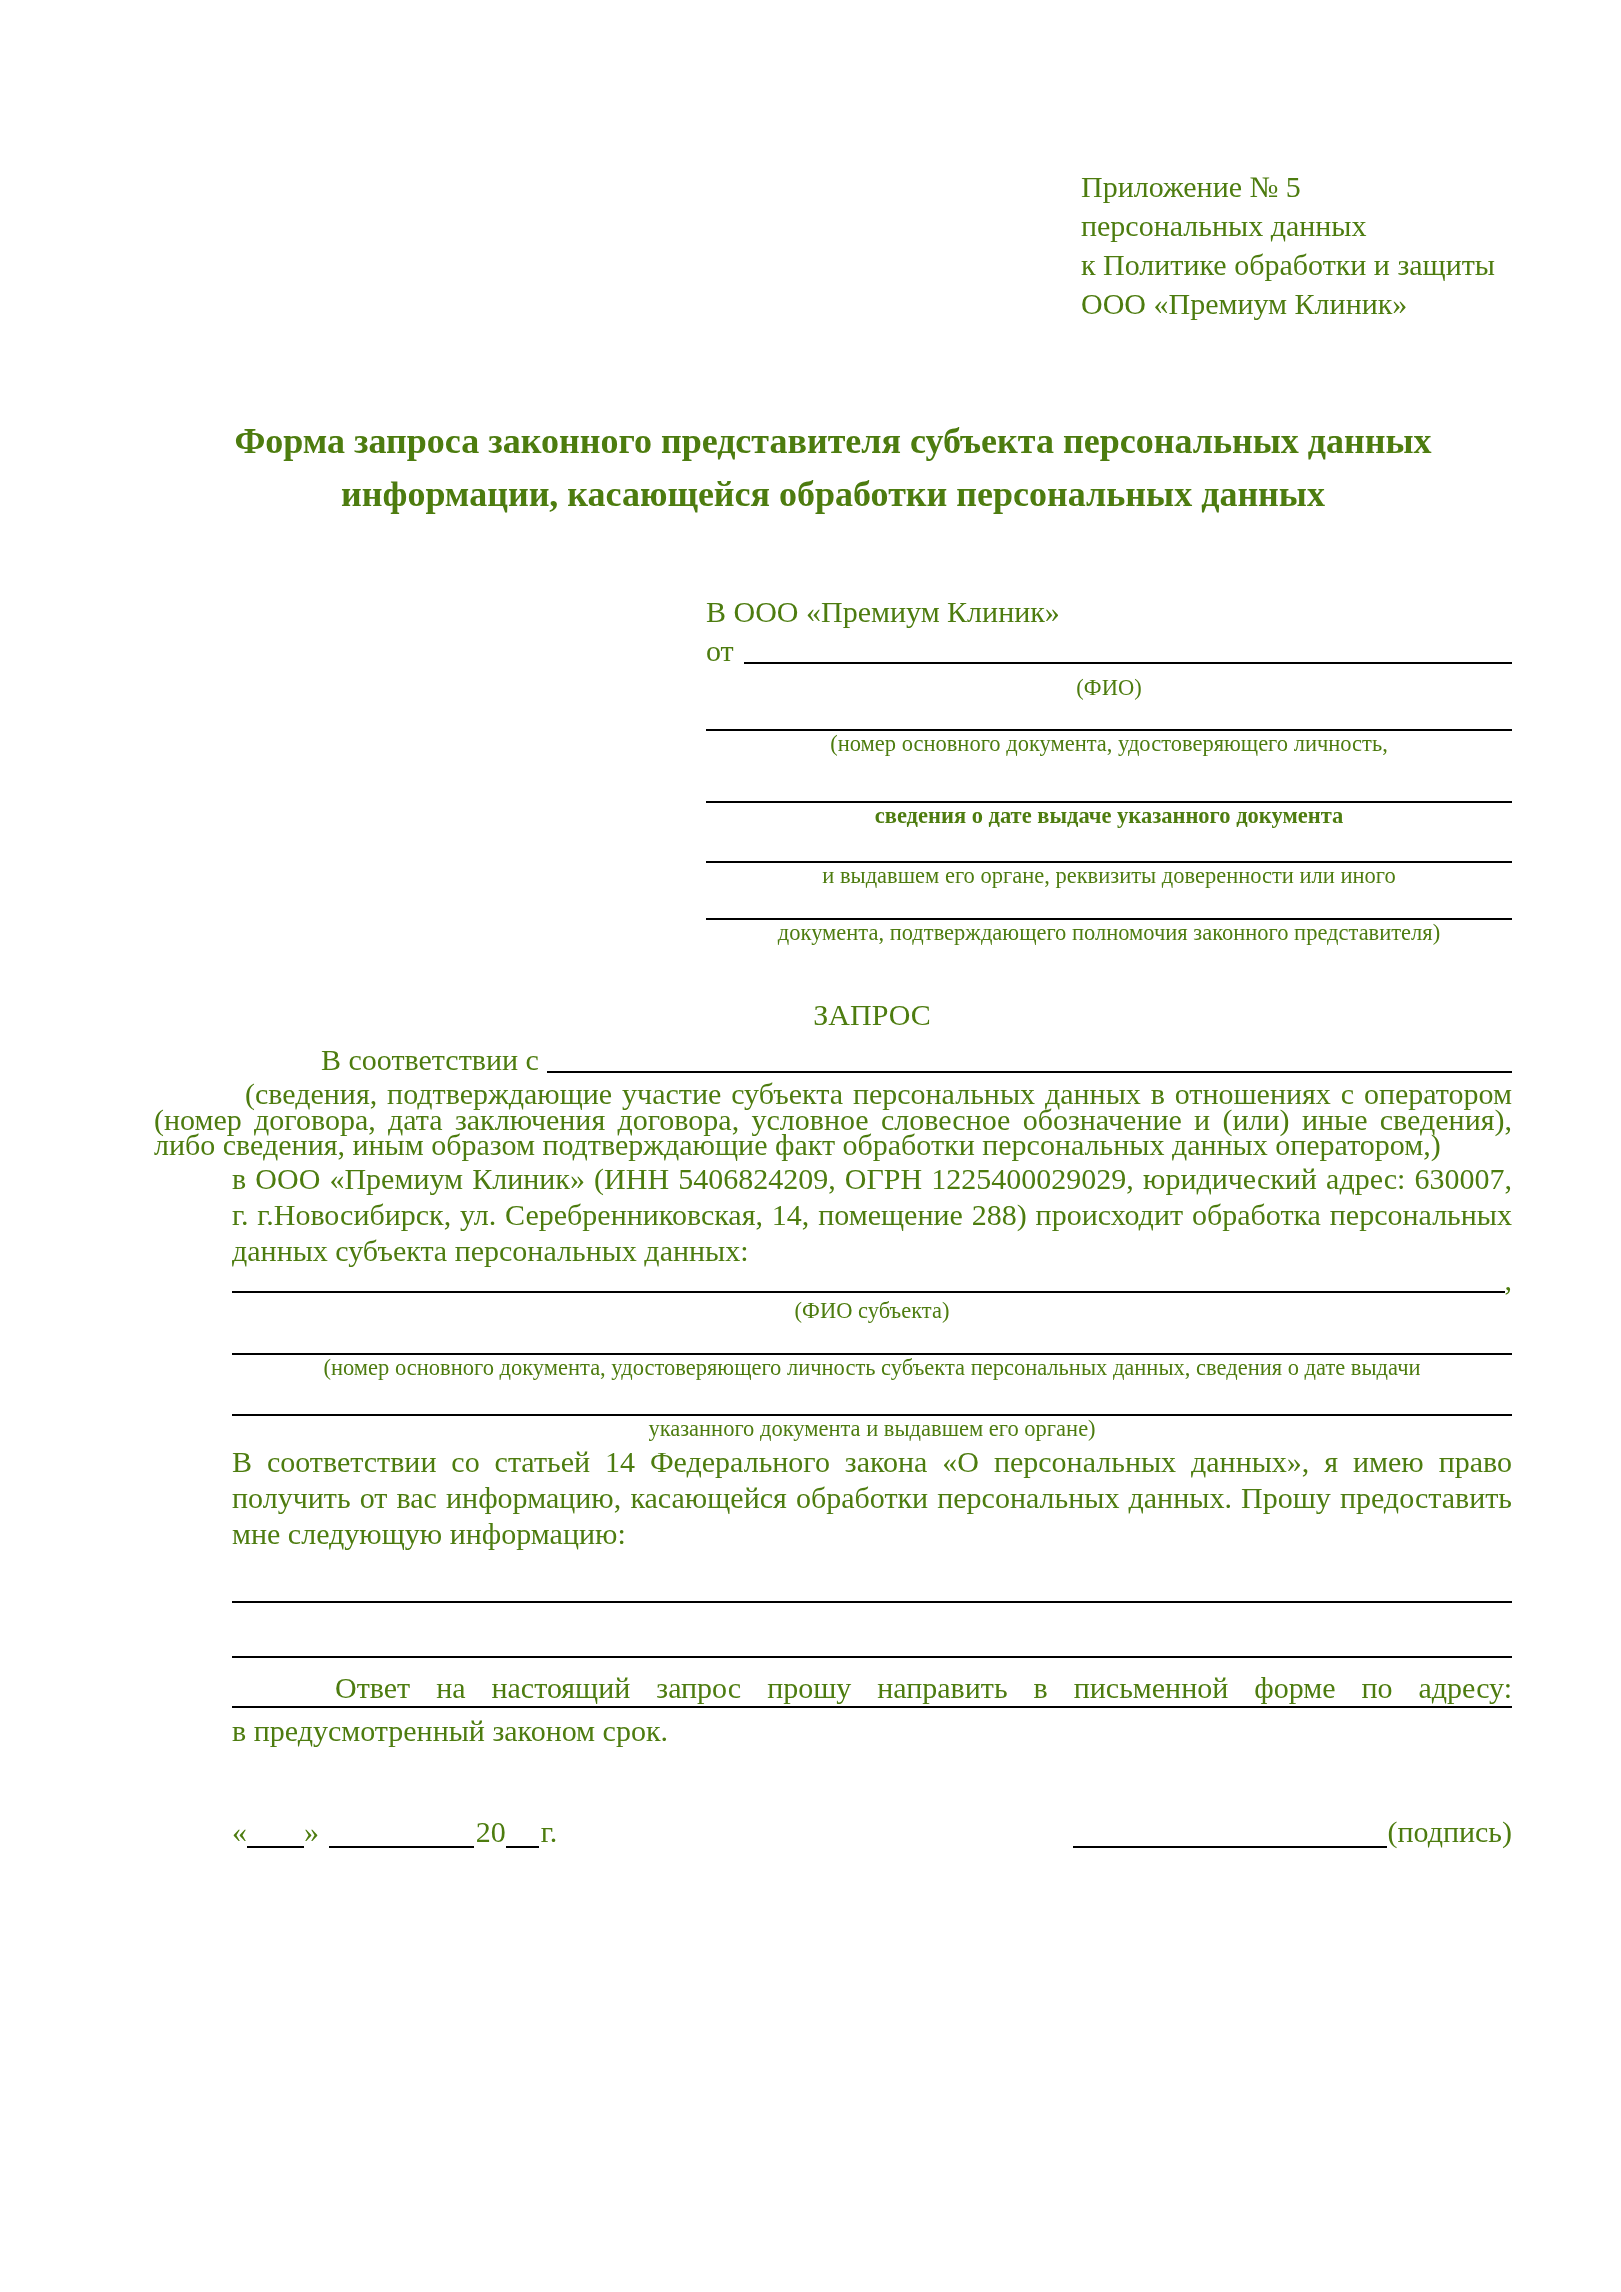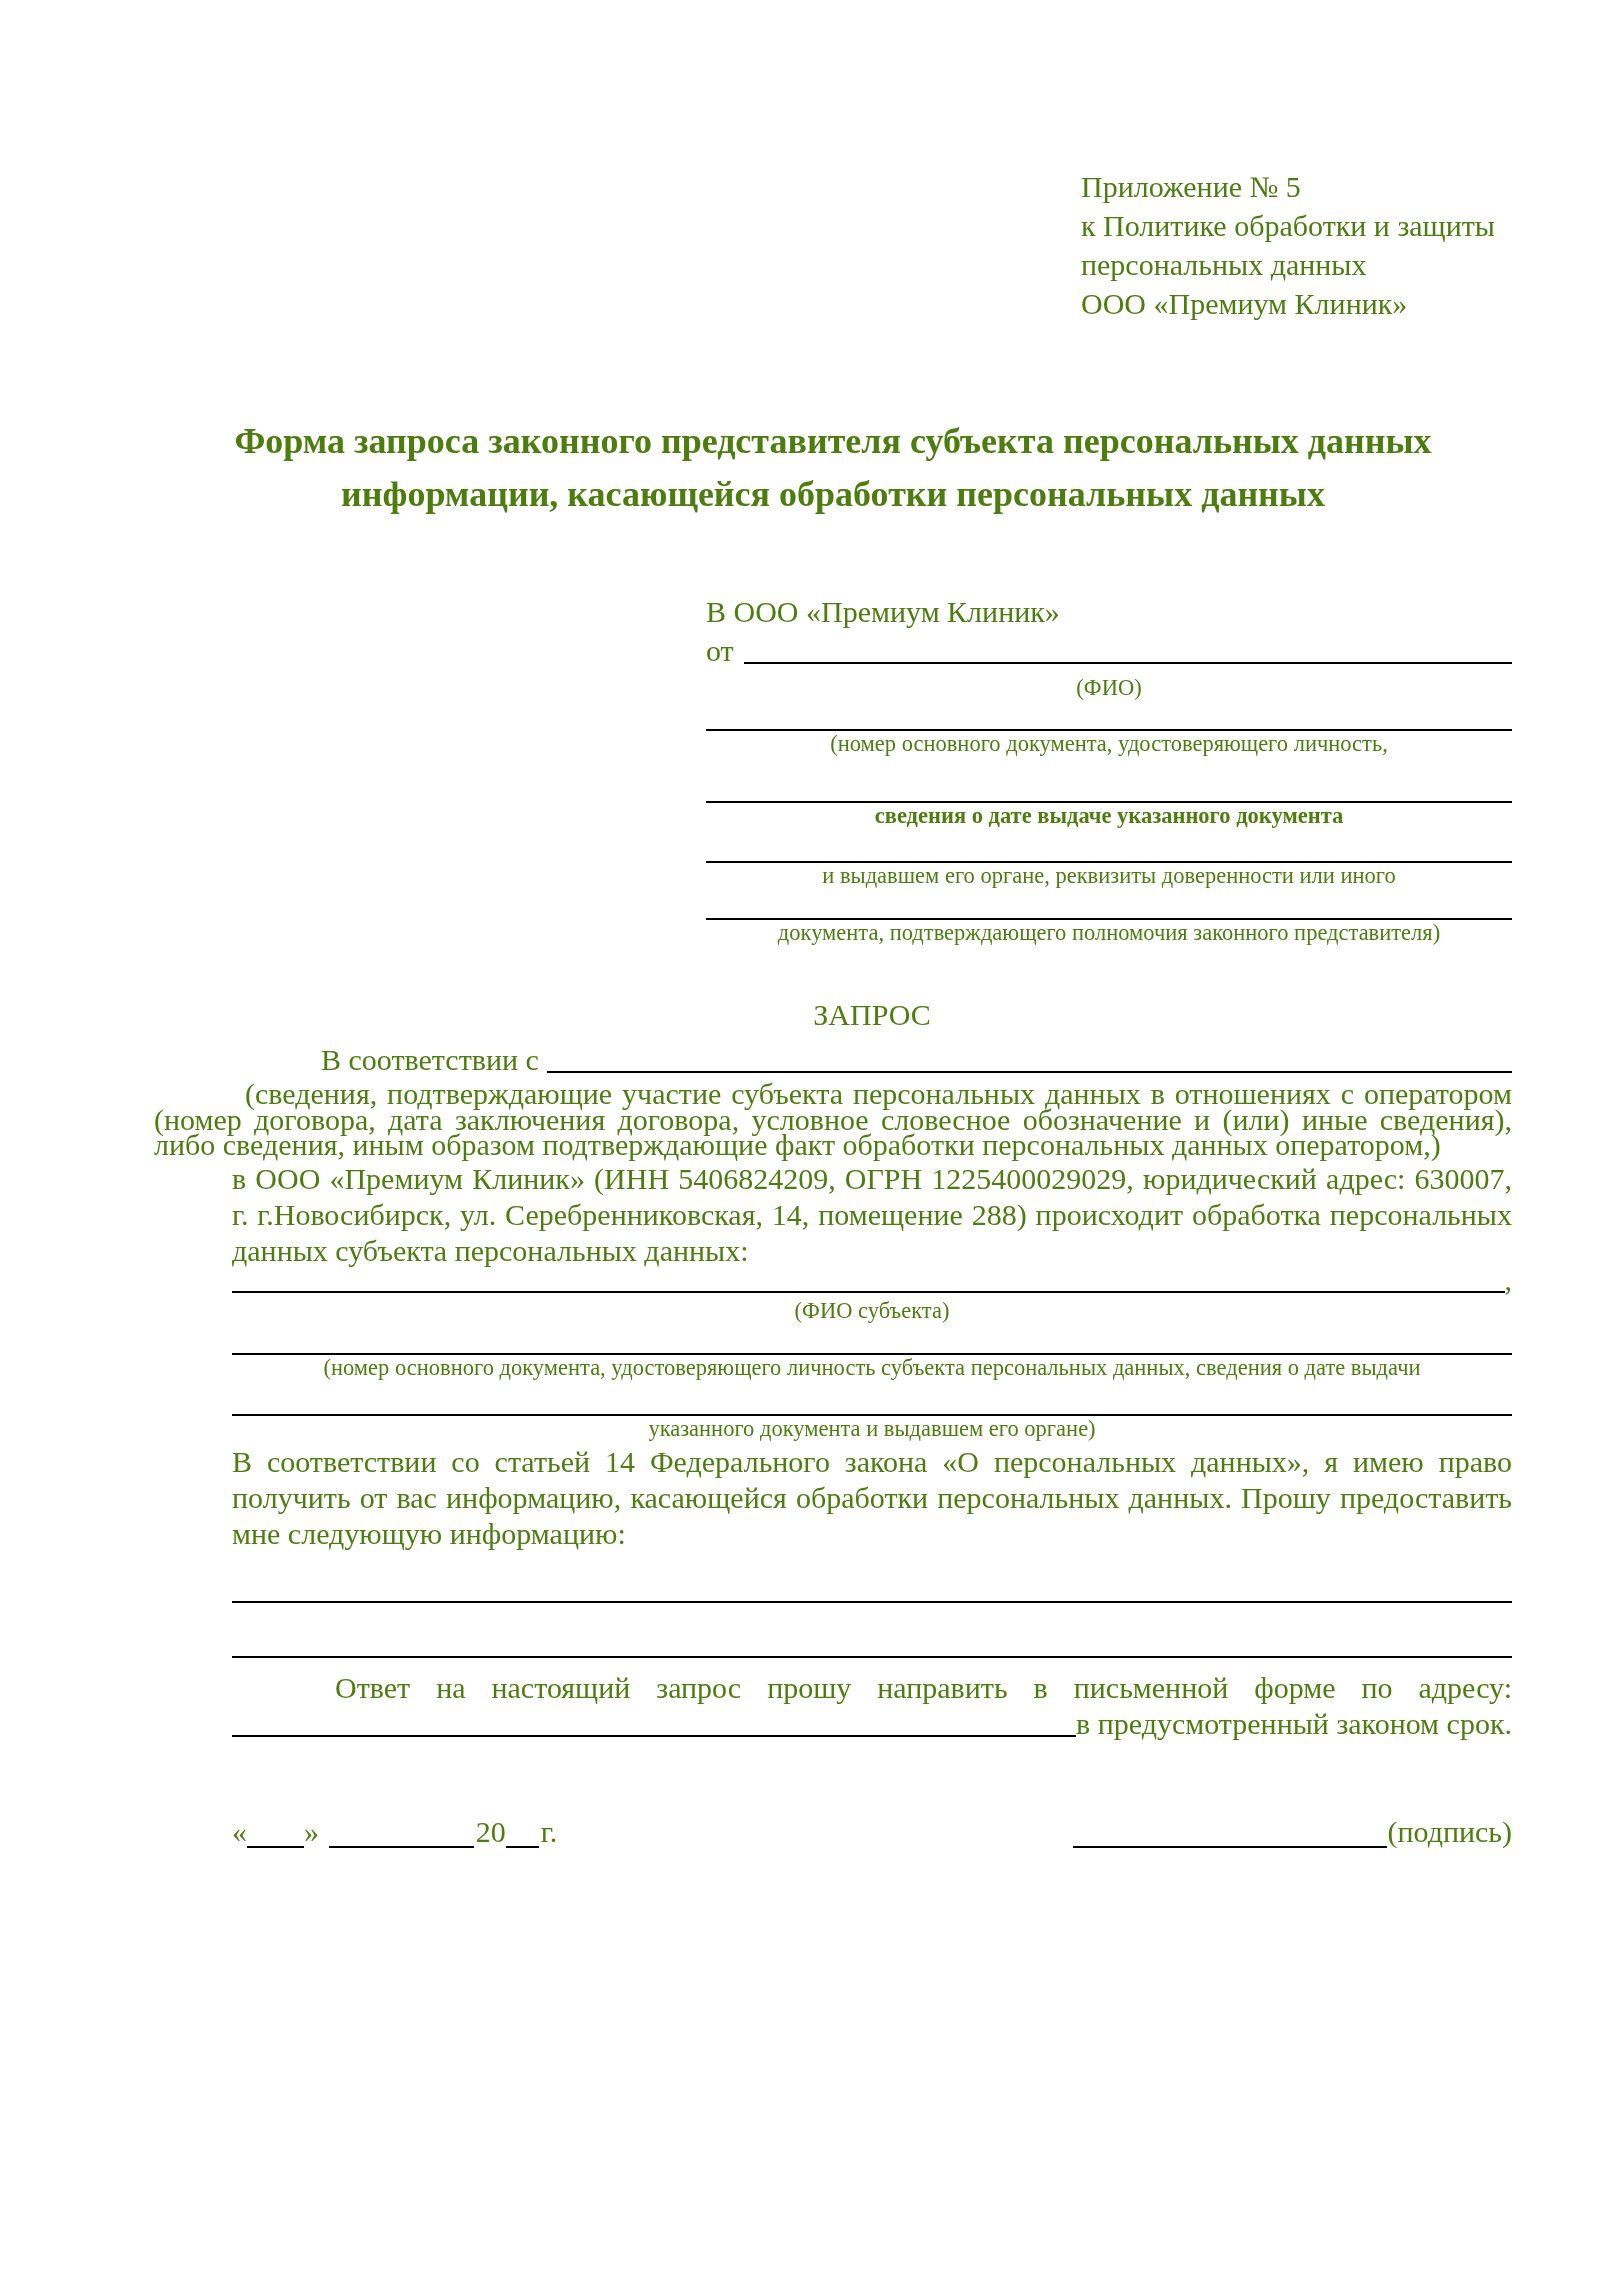--- a/index.html
+++ b/index.html
@@ -112,20 +112,21 @@
   .blank-b { margin-top: 53px; }
   .reply-line1 {
     margin-top: 11.8px;
     text-align: justify;
     text-align-last: justify;
     text-indent: 103px;
   }
   .reply-line2 {
     display: flex;
     height: 36px;
+    flex-direction: column;
   }
   .reply-suffix { white-space: nowrap; }
   
   .footer-row {
     margin-top: 72px;
     display: flex;
     justify-content: space-between;
     height: 36px;
   }
   .dline {
@@ -139,22 +140,22 @@
   .sig { width: 314px; }
   .yr { padding-left: 2px; }
 </style>
 </head>
 <body>
 
 <div class="page">
 
   <div class="header-block">
     <div>Приложение № 5</div>
+    <div>персональных данных</div>
     <div>к Политике обработки и защиты</div>
-    <div>персональных данных</div>
     <div>ООО «Премиум Клиник»</div>
   </div>
 
   <div class="title">
     <div>Форма запроса законного представителя субъекта персональных данных</div>
     <div>информации, касающейся обработки персональных данных</div>
   </div>
 
   <div class="addressee">
     <div class="addr-to">В ООО «Премиум Клиник»</div>

